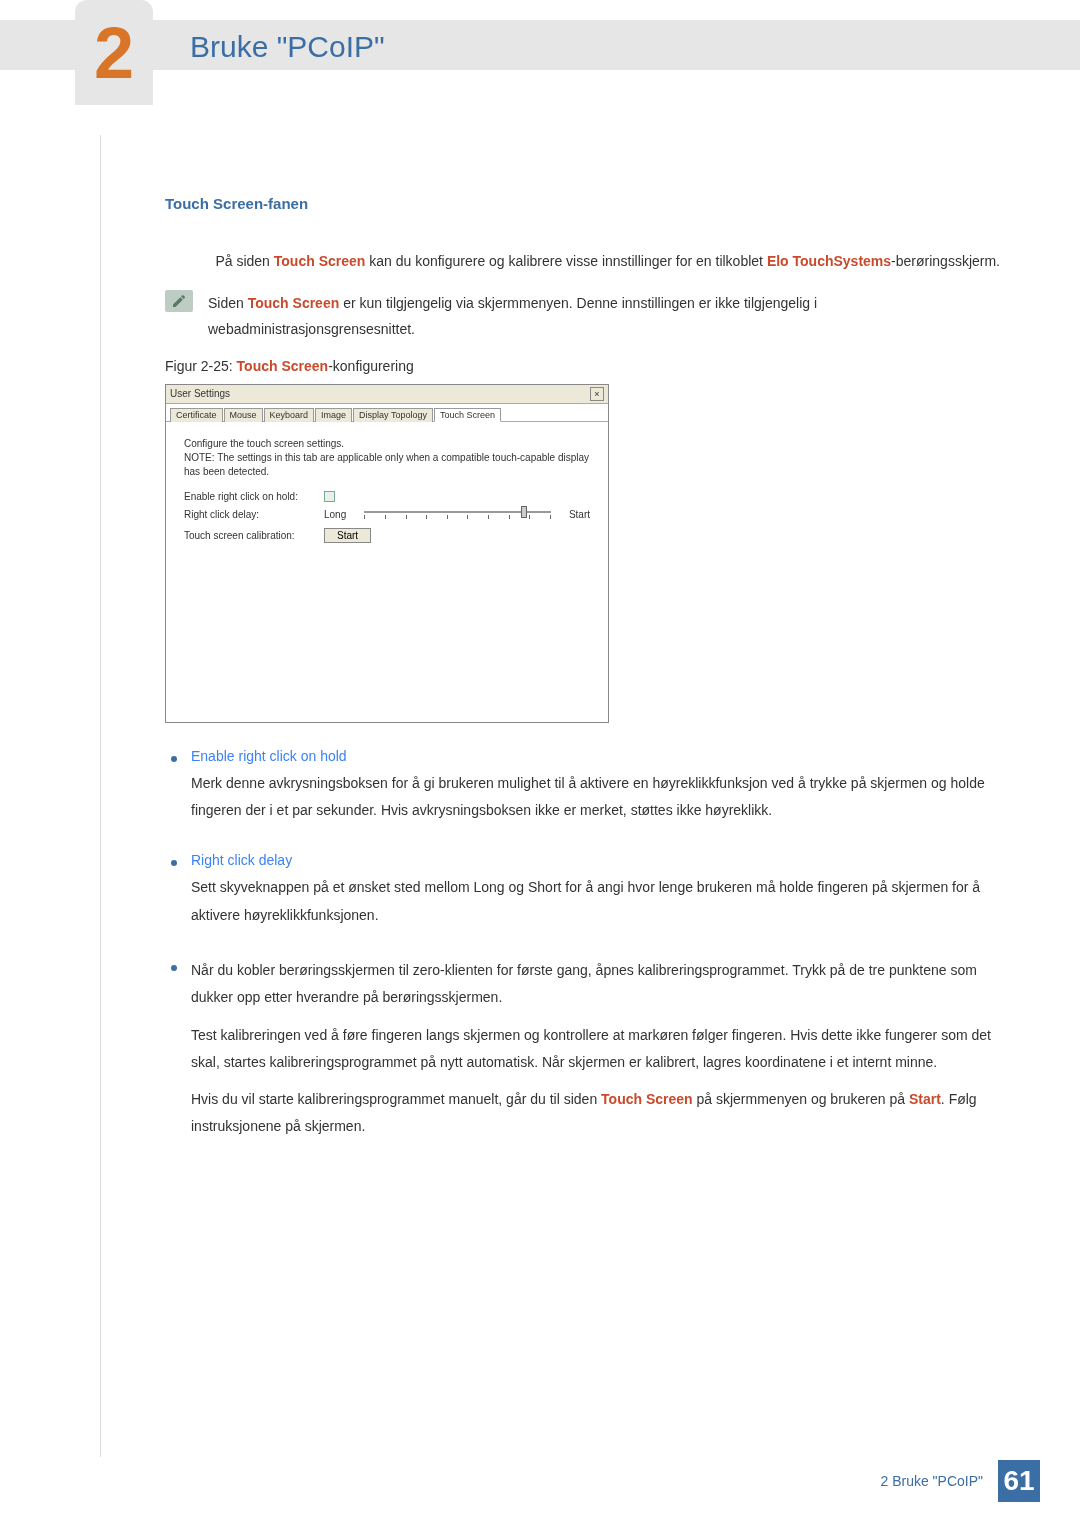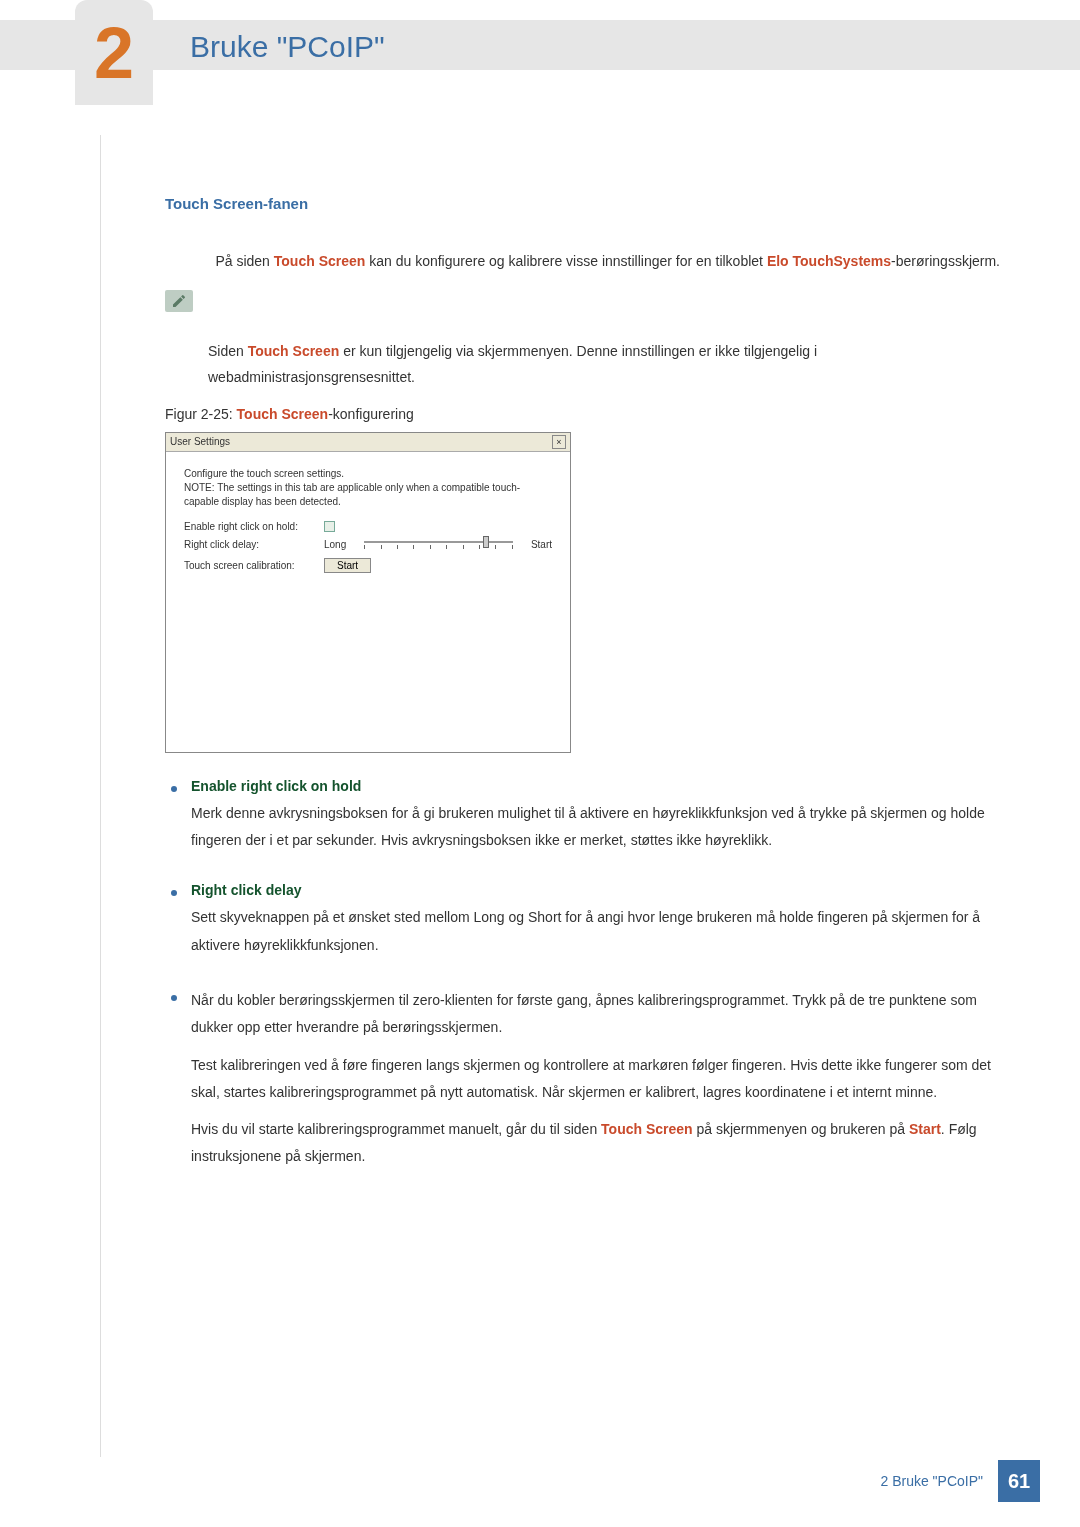--- a/index.html
+++ b/index.html
@@ -9,23 +9,23 @@
   .chapter-badge { position: absolute; top: 0; left: 75px; width: 78px; height: 105px; background: #e6e6e6; border-top-left-radius: 12px; border-top-right-radius: 12px; display: flex; align-items: center; justify-content: center; }
   .chapter-num { font-size: 72px; font-weight: bold; color: #d97528; line-height: 1; }
   .chapter-title { position: absolute; top: 30px; left: 190px; font-size: 30px; color: #3a6ea5; font-weight: normal; }
   .content { margin-left: 165px; margin-right: 80px; padding-top: 195px; }
   .section-title { color: #3a6ea5; font-size: 15px; font-weight: bold; margin-bottom: 36px; }
   .body-text { line-height: 1.9; margin-bottom: 15px; color: #333; text-align: right; }
   .highlight { color: #c94a2b; font-weight: bold; }
   .note-row { display: flex; align-items: flex-start; gap: 15px; margin: 15px 0; }
   .note-icon { width: 28px; height: 22px; background: #becdc3; border-radius: 2px; flex-shrink: 0; display:flex; align-items:center; justify-content:center;}
   .note-icon svg { width:16px; height:16px; }
-  .note-text { line-height: 1.9; margin-top: 48px; }
+  .note-text { line-height: 1.9; }
   .figure-caption { margin: 15px 0 10px 0; }
-  .dialog { width: 406px; border: 1px solid #888; font-family: Tahoma, Arial, sans-serif; font-size: 10px; margin: 5px 0 25px 0; }
+  .dialog { width: 444px; border: 1px solid #888; font-family: Tahoma, Arial, sans-serif; font-size: 10px; margin: 5px 0 25px 0; }
   .dialog-titlebar { display: flex; justify-content: space-between; align-items: center; padding: 2px 4px; background: #ece9d8; border-bottom: 1px solid #aaa; }
   .dialog-title { font-weight: normal; }
   .close-btn { width: 14px; height: 14px; border: 1px solid #888; background: #ece9d8; font-size: 9px; line-height: 12px; text-align: center; cursor: default; }
   .tab-strip { display: flex; padding: 3px 4px 0 4px; border-bottom: 1px solid #aaa; background:#fff; }
   .tab { border: 1px solid #999; border-bottom: none; padding: 1px 5px; margin-right: 1px; background: #ece9d8; font-size: 9px; position: relative; top: 1px;}
   .tab.active { background: #fff; border-bottom: 1px solid #fff; z-index: 2; }
   .tab-body { padding: 15px 18px 10px 18px; min-height: 300px; background:#fff; }
   .tab-intro { margin-bottom: 12px; line-height: 1.4; }
   .form-row { display: flex; align-items: center; margin: 6px 0; }
   .form-label { width: 140px; padding-right: 8px; }
@@ -35,26 +35,26 @@
   .slider-line { position: absolute; top: 3px; left: 0; right: 0; height: 2px; background: #999; }
   .slider-ticks { position: absolute; top: 7px; left: 0; right: 0; display:flex; justify-content:space-between;}
   .slider-ticks span{width:1px;height:4px;background:#666;display:block;}
   .slider-thumb { position: absolute; right: 24px; top: -2px; width: 6px; height: 12px; background: #ccc; border:1px solid #666;}
   .dlg-btn { border: 1px solid #888; background: #ece9d8; padding: 1px 12px; font-size: 10px; }
   .dialog-buttons { display: flex; justify-content: flex-end; gap: 10px; padding: 8px 10px; background:#fff; }
   .bullet-list { margin-top: 10px; }
   .bullet-item { display: flex; margin-bottom: 18px; }
   .bullet { width: 6px; height: 6px; border-radius: 50%; background: #3a6ea5; margin: 8px 14px 0 6px; flex-shrink: 0; }
   .bullet-content { flex: 1; }
-  .bullet-title { color: #14532d; font-weight: bold; margin-bottom: 6px; }
+  .bullet-title { color: #3b82f6; font-weight: normal; margin-bottom: 6px; }
   .bullet-text { line-height: 1.95; }
   .bullet-text p { margin-bottom: 10px; }
   .footer { position: absolute; bottom: 25px; right: 40px; display: flex; align-items: center; gap: 15px; }
   .footer-text { color: #3a6ea5; font-size: 14px; }
-  .page-num { width: 42px; height: 42px; background: #3a6ea5; color: #fff; display: flex; align-items: center; justify-content: center; font-size: 20px; font-weight: bold; }
+  .page-num { width: 42px; height: 42px; background: #3a6ea5; color: #fff; display: flex; align-items: center; justify-content: center; font-size: 28px; font-weight: bold; }
   .side-rule { position:absolute; left:100px; top:135px; bottom:70px; width:1px; background:#ddd;}
 </style>
 </head>
 <body>
 
 <div class="page">
   <div class="header-bar"></div>
   <div class="chapter-badge">
     <span class="chapter-num">2</span>
   </div>
@@ -80,20 +80,28 @@
     </div>
 
     <p class="figure-caption">
       <span>Figur 2-25: </span><span class="highlight">Touch Screen</span><span>-konfigurering</span>
     </p>
 
     <div class="dialog">
       <div class="dialog-titlebar">
         <span class="dialog-title">User Settings</span>
         <span class="close-btn">×</span>
+      </div>
+      <div class="tab-strip">
+        <div class="tab">Certificate</div>
+        <div class="tab">Mouse</div>
+        <div class="tab">Keyboard</div>
+        <div class="tab">Image</div>
+        <div class="tab">Display Topology</div>
+        <div class="tab active">Touch Screen</div>
       </div>
       <div class="tab-body">
         <div class="tab-intro">
           <div>Configure the touch screen settings.</div>
           <div>NOTE: The settings in this tab are applicable only when a compatible touch-capable display has been detected.</div>
         </div>
         <div class="form-row">
           <div class="form-label">Enable right click on hold:</div>
           <div class="checkbox"></div>
         </div>

